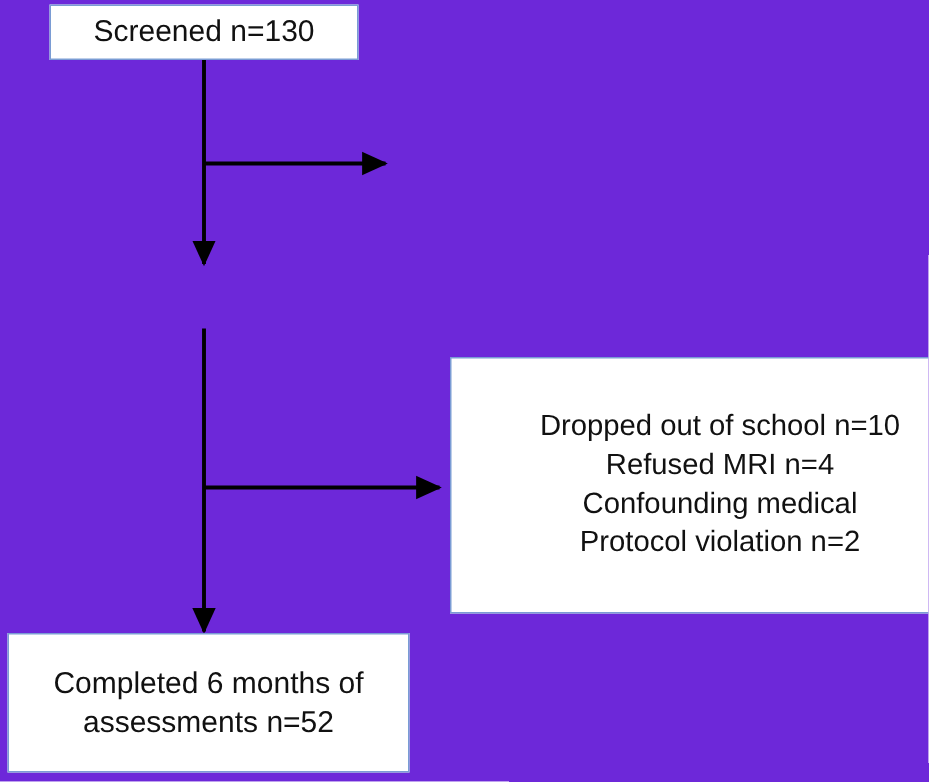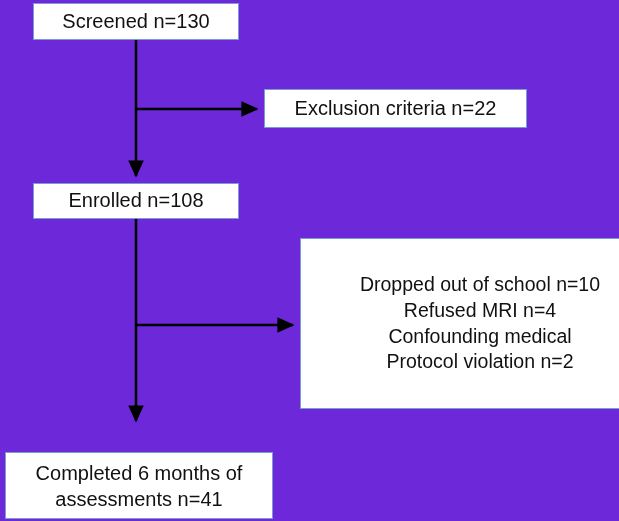--- a/index.html
+++ b/index.html
@@ -35,21 +35,21 @@
   }
   .node-lines span {
     display: block;
     white-space: nowrap;
   }
   #box-screened   { left: 33px;  top: 3px;   width: 206px; height: 37px; }
   #box-exclusion  { left: 264px; top: 89px;  width: 263px; height: 39px; }
   #box-enrolled   { left: 33px;  top: 183px; width: 206px; height: 36px; }
   #box-dropouts   { left: 300px; top: 238px; width: 360px; height: 171px;
                     font-size: 19.5px; line-height: 1.33; }
-  #box-completed  { left: 5px;   top: 452px; width: 268px; height: 67px;
+  #box-completed  { left: 5px;   top: 422px; width: 268px; height: 93px;
                     line-height: 1.3; }
   svg.connectors {
     position: absolute;
     left: 0; top: 0;
     width: 619px;
     height: 521px;
     pointer-events: none;
   }
 </style>
 </head>
@@ -78,37 +78,31 @@
 
     <g>
       <line x1="136" y1="325" x2="293" y2="325" stroke="#000000" stroke-width="2.6" marker-end="url(#arrowhead)"></line>
     </g>
   </svg>
 
   <div class="node" id="box-screened">
     <span class="node-lines">Screened n=130</span>
   </div>
 
-  <div class="node" id="box-exclusion">
-    <span class="node-lines">Exclusion criteria n=22</span>
-  </div>
 
-  <div class="node" id="box-enrolled">
-    <span class="node-lines">Enrolled n=108</span>
-  </div>
 
   <div class="node" id="box-dropouts">
     <span class="node-lines">
       <span>Dropped out of school n=10</span>
       <span>Refused MRI n=4</span>
       <span>Confounding medical</span>
       <span>Protocol violation n=2</span>
     </span>
   </div>
 
   <div class="node" id="box-completed">
     <span class="node-lines">
       <span>Completed 6 months of</span>
-      <span>assessments n=41</span>
+      <span>assessments n=52</span>
     </span>
   </div>
 
 </div>
 
 </body></html>

